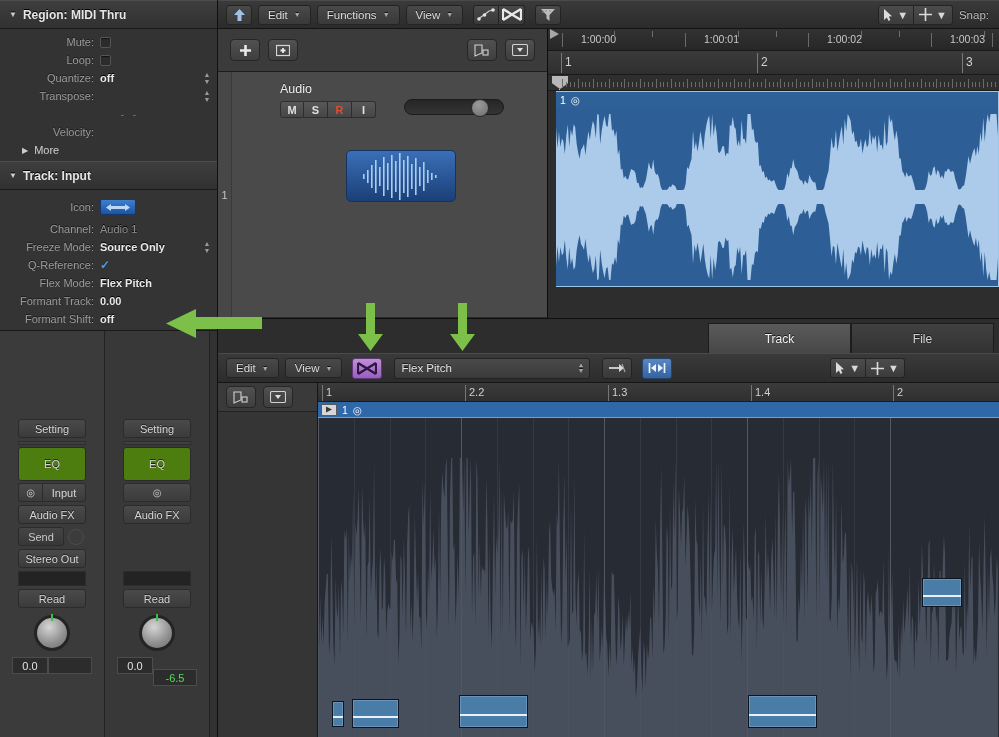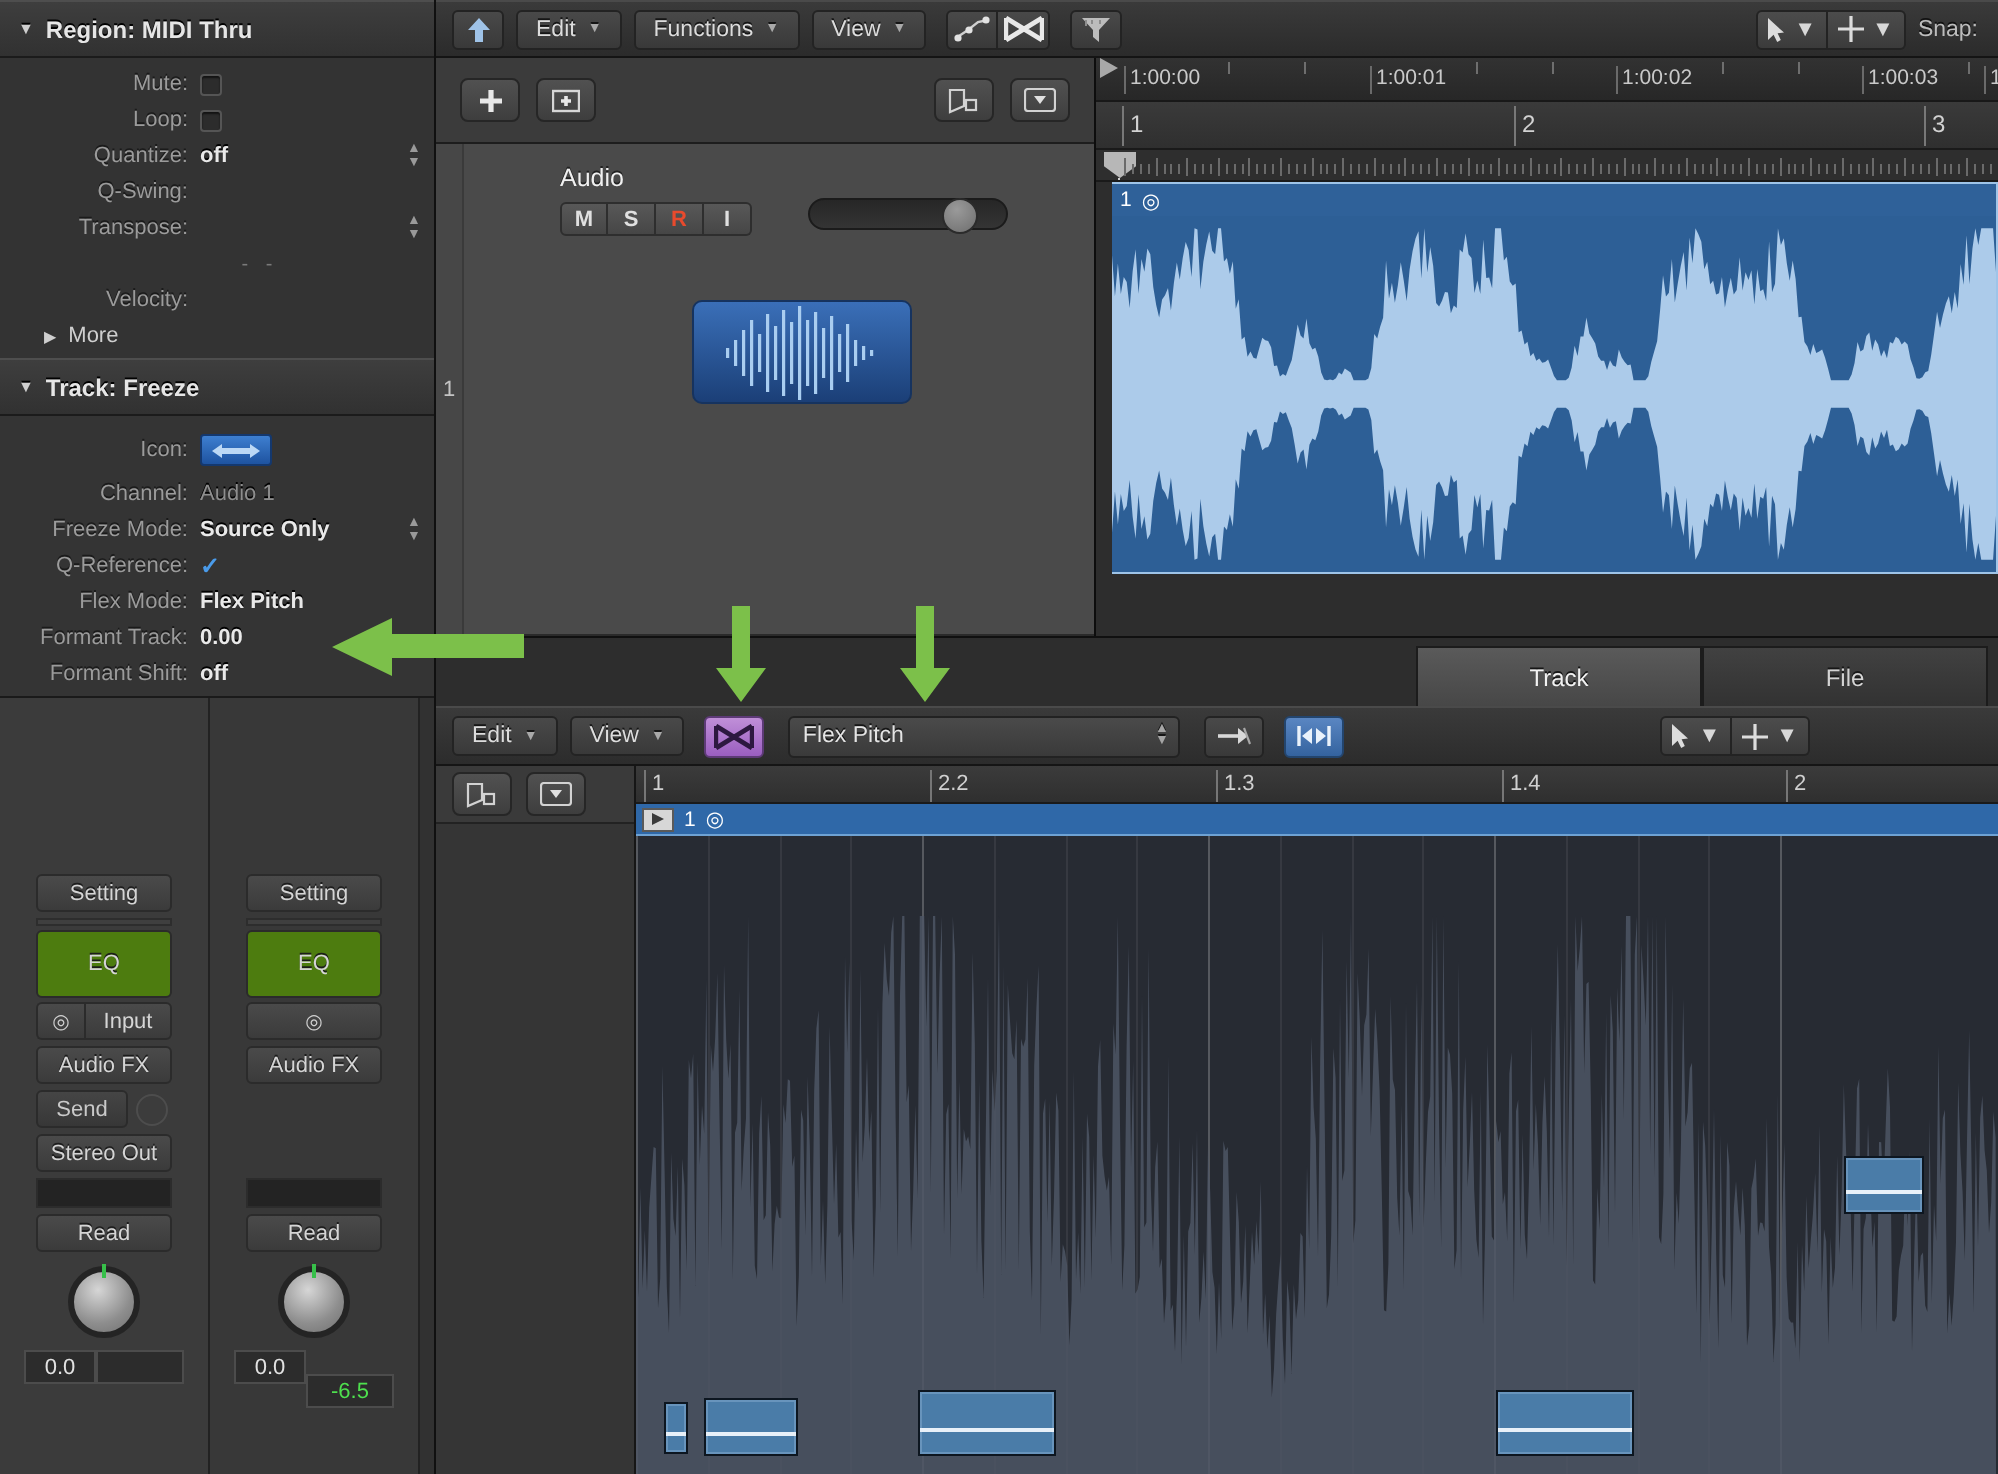--- a/index.html
+++ b/index.html
@@ -235,21 +235,21 @@
     border-bottom:1px solid #181818; position:relative; overflow:hidden;
   }
   .ruler-bars{
     height:24px; background:linear-gradient(#3a3a3a,#2f2f2f);
     border-bottom:1px solid #1a1a1a; position:relative; overflow:hidden;
   }
   .ruler-beats{
     height:16px; background:#2e2e2e; border-bottom:1px solid #1a1a1a;
     position:relative; overflow:hidden;
   }
-  .rl-lbl{ position:absolute; top:4px; color:#c9c9c9; font-size:10.5px; padding-left:2px;
+  .rl-lbl{ position:absolute; top:4px; color:#c9c9c9; font-size:10.5px; padding-left:18px;
     border-left:1px solid #6a6a6a; height:14px; line-height:13px;}
   .rl-bar{ position:absolute; top:2px; color:#d2d2d2; font-size:12px; padding-left:3px;
     border-left:1px solid #787878; height:20px; line-height:18px;}
   .tick{ position:absolute; top:2px; width:1px; height:6px; background:#6e6e6e;}
   .btick{ position:absolute; top:4px; width:1px; height:9px; background:#6a6a6a;}
   .playhead-tri{
     position:absolute; left:2px; top:0px; width:0;height:0;
     border-left:9px solid #a8a8a8; border-top:5px solid transparent; border-bottom:5px solid transparent;
   }
   .pos-marker{
@@ -386,24 +386,20 @@
       </div>
       <div class="row">
         <div class="lbl">Quantize:</div>
         <div class="val">off</div>
         <div class="stepper">
             <i>▲</i>
             <i>▼</i>
           </div>
       </div>
       <div class="row">
-        <div class="lbl">Q-Swing:</div>
-        <div class="val"></div>
-      </div>
-      <div class="row">
         <div class="lbl">Transpose:</div>
         <div class="val"></div>
         <div class="stepper">
             <i>▲</i>
             <i>▼</i>
           </div>
       </div>
       <div class="row">
         <div class="lbl"></div>
         <div class="dashes" style="width:60px">- -</div>
@@ -413,21 +409,21 @@
         <div class="val"></div>
       </div>
       <div class="more-row">
         <span class="tri right" style="margin-right:6px">▶</span>
         <span>More</span>
       </div>
     </div>
 
     <div class="insp-header">
       <span class="tri">▼</span>
-      <span>Track: Freeze</span>
+      <span>Track: Input</span>
     </div>
 
     <div class="insp-body tracksec">
       <div class="row" style="height:26px">
         <div class="lbl">Icon:</div>
         <div class="icon-chip">
           <svg width="24" height="9" viewBox="0 0 24 9">
             <rect x="4" y="3" width="16" height="3" fill="#bcd8f5"></rect>
             <polygon points="0,4.5 5,1 5,8" fill="#bcd8f5"></polygon>
             <polygon points="24,4.5 19,1 19,8" fill="#bcd8f5"></polygon>

